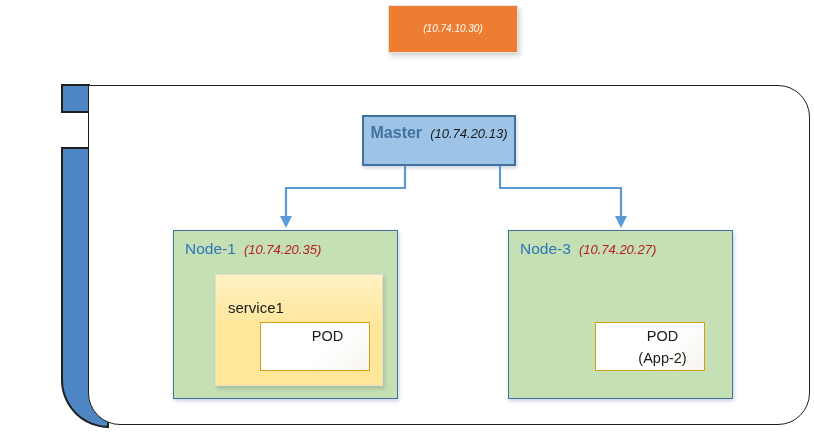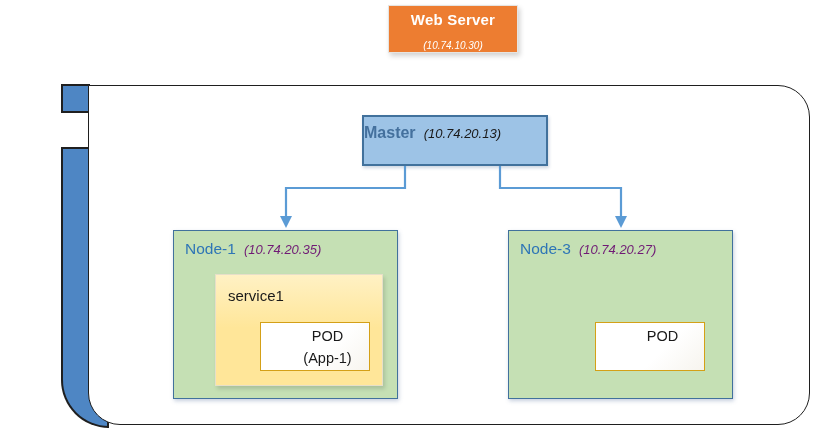--- a/index.html
+++ b/index.html
@@ -37,76 +37,75 @@
 
   
   .cluster-box{
     position:absolute;left:88px;top:85px;width:722px;height:340px;
     background:#fff;border:1.5px solid var(--outline,#1f1f1f);
     border-radius:0 32px 32px 32px;box-sizing:border-box;z-index:2;
   }
 
   
   .master{
-    position:absolute;left:362px;top:115px;width:186px;height:51px;
+    position:absolute;left:362px;top:115px;width:154px;height:51px;
     background:var(--master_fill,#9DC3E6);
     border:2px solid var(--master_border,#41719C);
     box-shadow:1px 2px 3px rgba(60,90,140,.25);
-    box-sizing:border-box;padding-top:7px;z-index:3;
+    box-sizing:border-box;text-align:center;padding-top:7px;z-index:3;
   }
   .master .name{color:var(--master_label_color,#44709D);font-size:16px;font-weight:bold;}
   .master .ip{color:#1a1a1a;font-size:13px;font-style:italic;}
 
   
   .connectors{position:absolute;left:0;top:0;width:814px;height:433px;z-index:4;pointer-events:none;}
 
   
   .node{
     position:absolute;width:225px;height:169px;top:230px;
     background:var(--node_fill,#C5E0B4);
     border:1.5px solid var(--node_border,#41719C);
     box-shadow:1px 2px 4px rgba(70,100,150,.30);
     box-sizing:border-box;z-index:3;
   }
   .node.n1{left:173px;}
   .node.n2{left:508px;}
   .node .hdr{padding:9px 0 0 11px;white-space:nowrap;}
   .node .name{color:var(--node_label_color,#2E75B6);font-size:15.5px;font-weight:normal;}
-  .node .ip{color:#701a75;font-size:13px;font-style:italic;}
+  .node .ip{color:#b91c1c;font-size:13px;font-style:italic;}
 
   
   .service{
     position:absolute;width:168px;height:112px;top:274px;
     background:linear-gradient(180deg,var(--service_fill_light,#FFF1C4) 0%,var(--service_fill,#FFE699) 48%);
     border:1px solid #E6DFC9;
     box-shadow:2px 3px 4px rgba(0,0,0,.14);
     box-sizing:border-box;z-index:4;
   }
   .service.s1{left:215px;}
   .service.s2{left:550px;}
-  .service .name{padding:12px 0 0 12px;font-size:15px;color:#1a1a1a;}
+  .service .name{padding:24px 0 0 12px;font-size:15px;color:#1a1a1a;}
 
   
   .pod{
     position:absolute;width:110px;height:49px;top:322px;
     background:linear-gradient(135deg,#ffffff 60%,#f7f4ee 100%);
     border:1.5px solid var(--pod_border,#D4A017);
     box-sizing:border-box;text-align:center;z-index:5;
     font-size:14.5px;color:#1a1a1a;line-height:22px;padding-top:2px;padding-left:25px;
   }
   .pod.p1{left:260px;}
   .pod.p2{left:595px;}
 </style>
 </head>
 <body>
 
 <div id="canvas">
 
   <div class="webserver">
-    <div class="title">Web Server</div>
     <div class="ip">(10.74.10.30)</div>
   </div>
 
   <div class="spine-top"></div>
   <div class="spine-bottom"></div>
 
   <div class="cluster-box"></div>
 
   <div class="master">
     <span class="name">Master</span>
@@ -124,26 +123,26 @@
     <div class="hdr">
       <span class="name">Node-1</span>
       <span class="ip">&nbsp;<i>(10.74.20.35)</i></span>
     </div>
   </div>
   <div class="service s1">
     <div class="name">service1</div>
   </div>
   <div class="pod p1">
     <div>POD</div>
-    <div>(App-1)</div>
   </div>
 
   <div class="node n2">
     <div class="hdr">
       <span class="name">Node-3</span>
       <span class="ip">&nbsp;<i>(10.74.20.27)</i></span>
     </div>
   </div>
   <div class="pod p2">
     <div>POD</div>
+    <div>(App-2)</div>
   </div>
 
 </div>
 
 </body></html>

